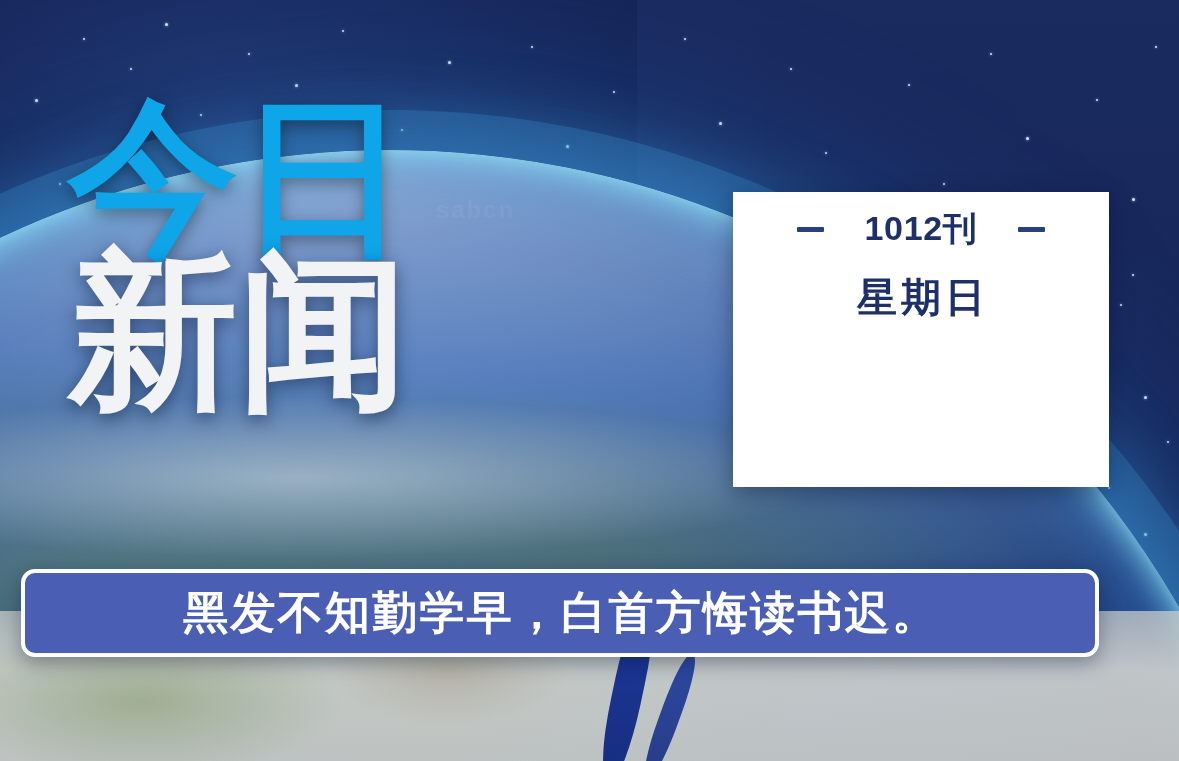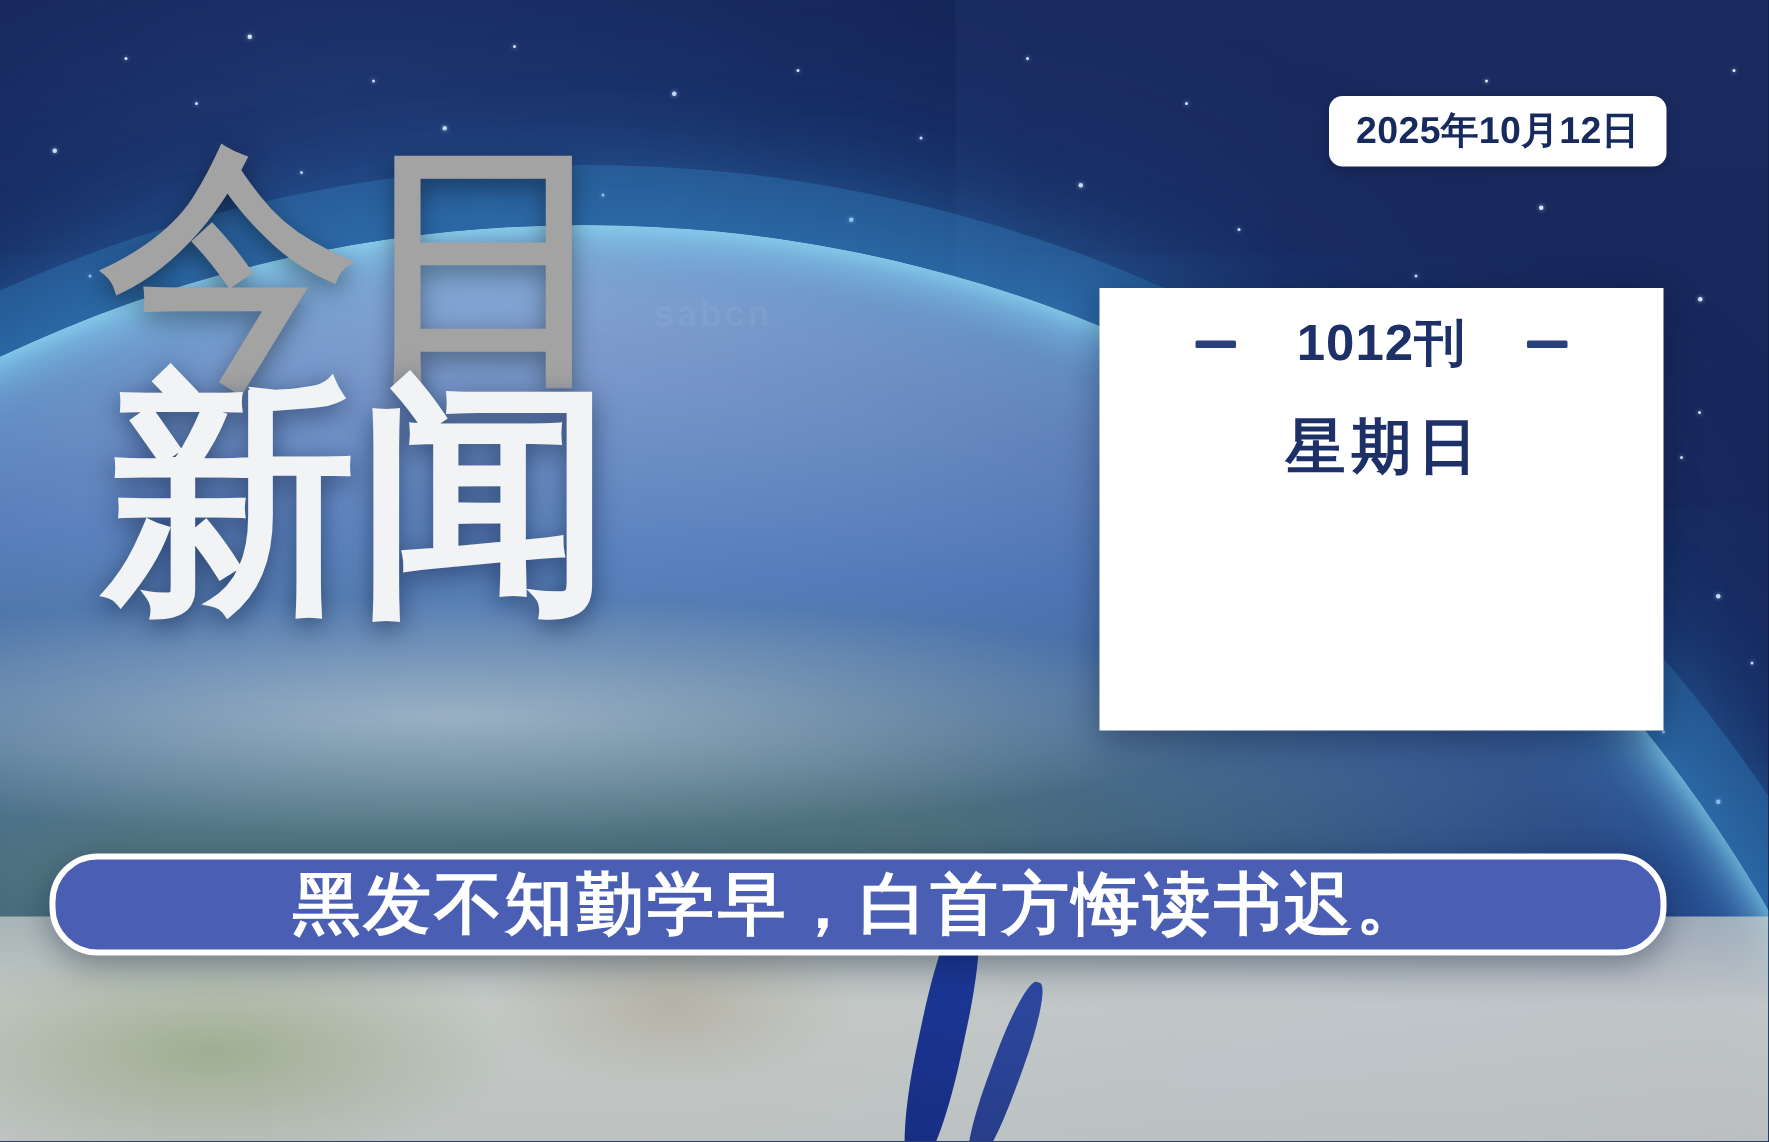--- a/index.html
+++ b/index.html
@@ -123,21 +123,21 @@
   .masthead{
     position:absolute; left:68px; top:96px;
     line-height:.97;
     font-weight:700;
     letter-spacing:.04em;
     font-family:"DejaVu Sans","Liberation Sans",sans-serif;
   }
   .masthead .line{ display:block; white-space:nowrap; }
   .masthead .l1{
     font-size:170px;
-    color:#a3a3a3;
+    color:#0ea5e9;
     text-shadow:0 5px 16px rgba(0,0,0,.38);
   }
   .masthead .l2{
     font-size:170px;
     color:#f2f3f5;
     margin-top:-12px;
     text-shadow:0 5px 18px rgba(10,25,60,.55);
   }
 
   
@@ -206,25 +206,25 @@
   .card .lunar{
     font-size:62px; font-weight:700;
     letter-spacing:.08em;
     margin-top:22px;
     text-indent:.08em;
   }
 
   
   .quote-bar{
     position:absolute;
-    left:33px; top:569px;
-    width:1078px; height:68px;
+    left:21px; top:569px;
+    width:1078px; height:88px;
     background:#4a5fb4;
     border:4px solid #ffffff;
-    border-radius:32px;
+    border-radius:14px;
     display:flex; align-items:center; justify-content:center;
     box-shadow:0 6px 20px rgba(5,14,40,.35);
   }
   .quote-bar .quote-text{
     color:#ffffff;
     font-size:45px;
     font-weight:700;
     letter-spacing:.05em;
     white-space:nowrap;
     text-indent:.05em;
@@ -308,21 +308,20 @@
 
   <div class="content">
 
     <div class="watermark">sabcn</div>
 
     <div class="masthead">
       <span class="line l1">今日</span>
       <span class="line l2">新闻</span>
     </div>
 
-    <div class="date-pill">2025年10月12日</div>
 
 
     <div class="card">
       <div class="issue">
         <span class="dash"></span>
         <span>1012刊</span>
         <span class="dash"></span>
       </div>
       <div class="weekday">星期日</div>
     </div>

